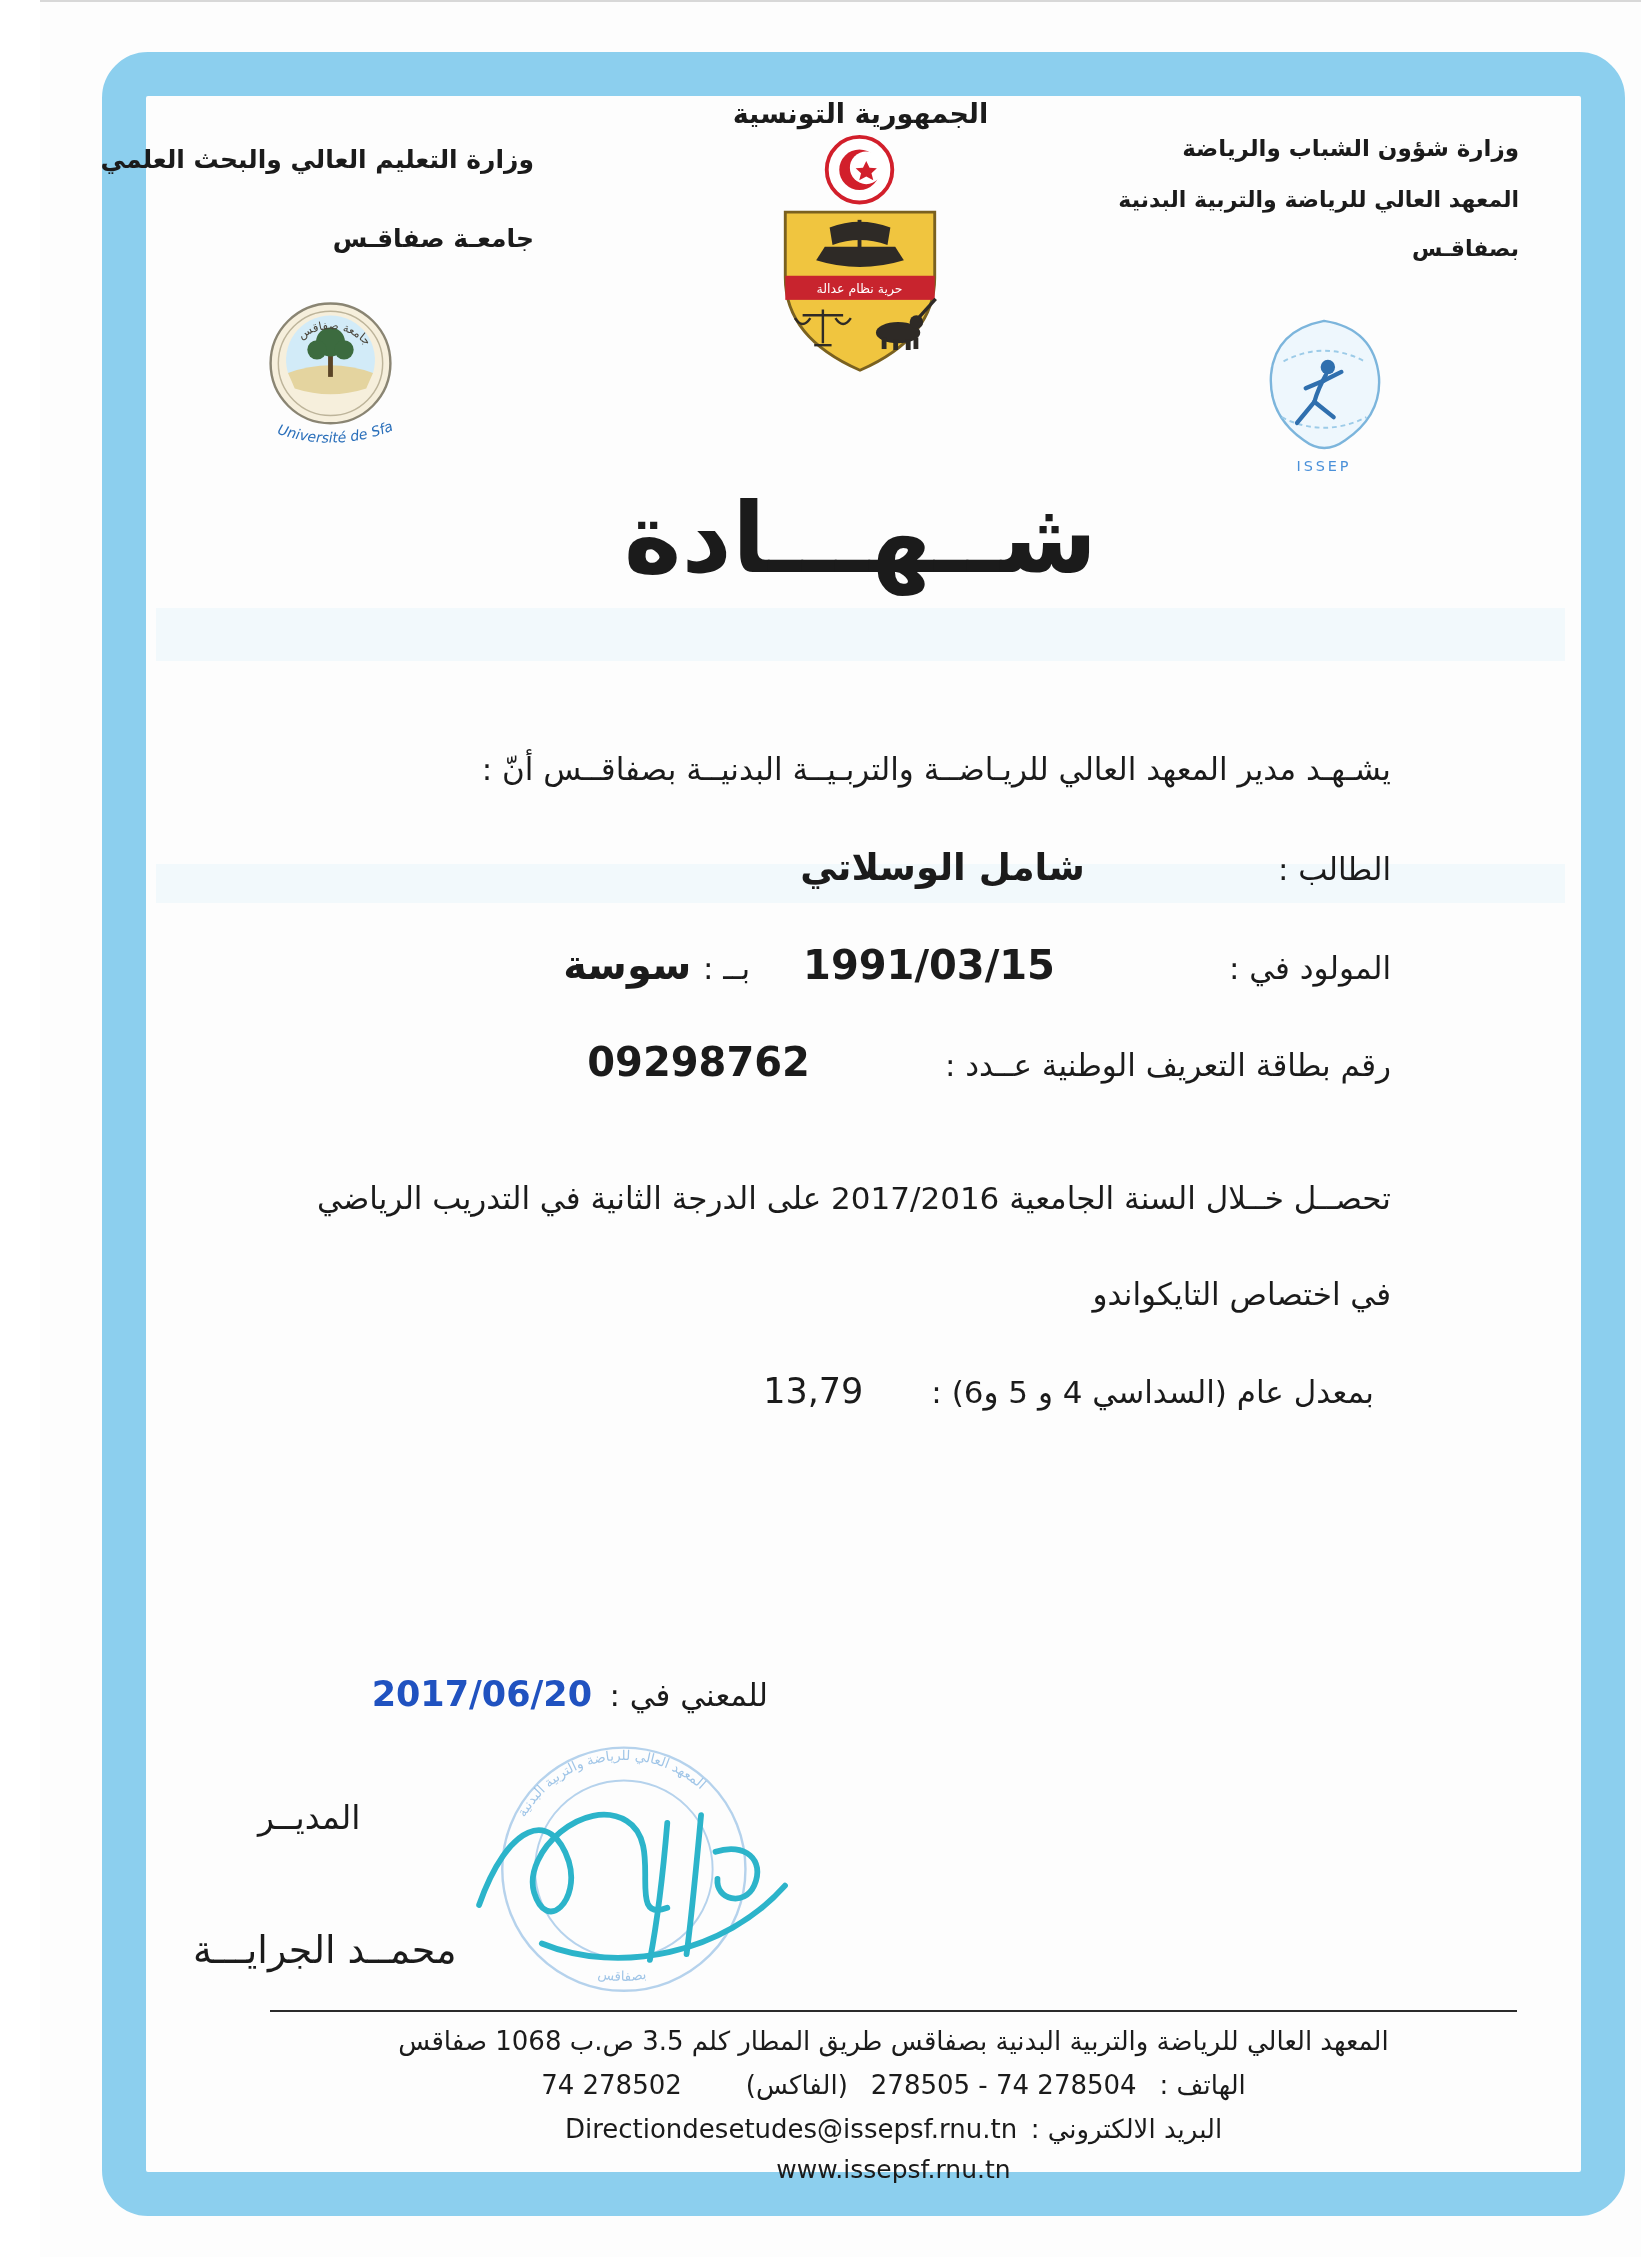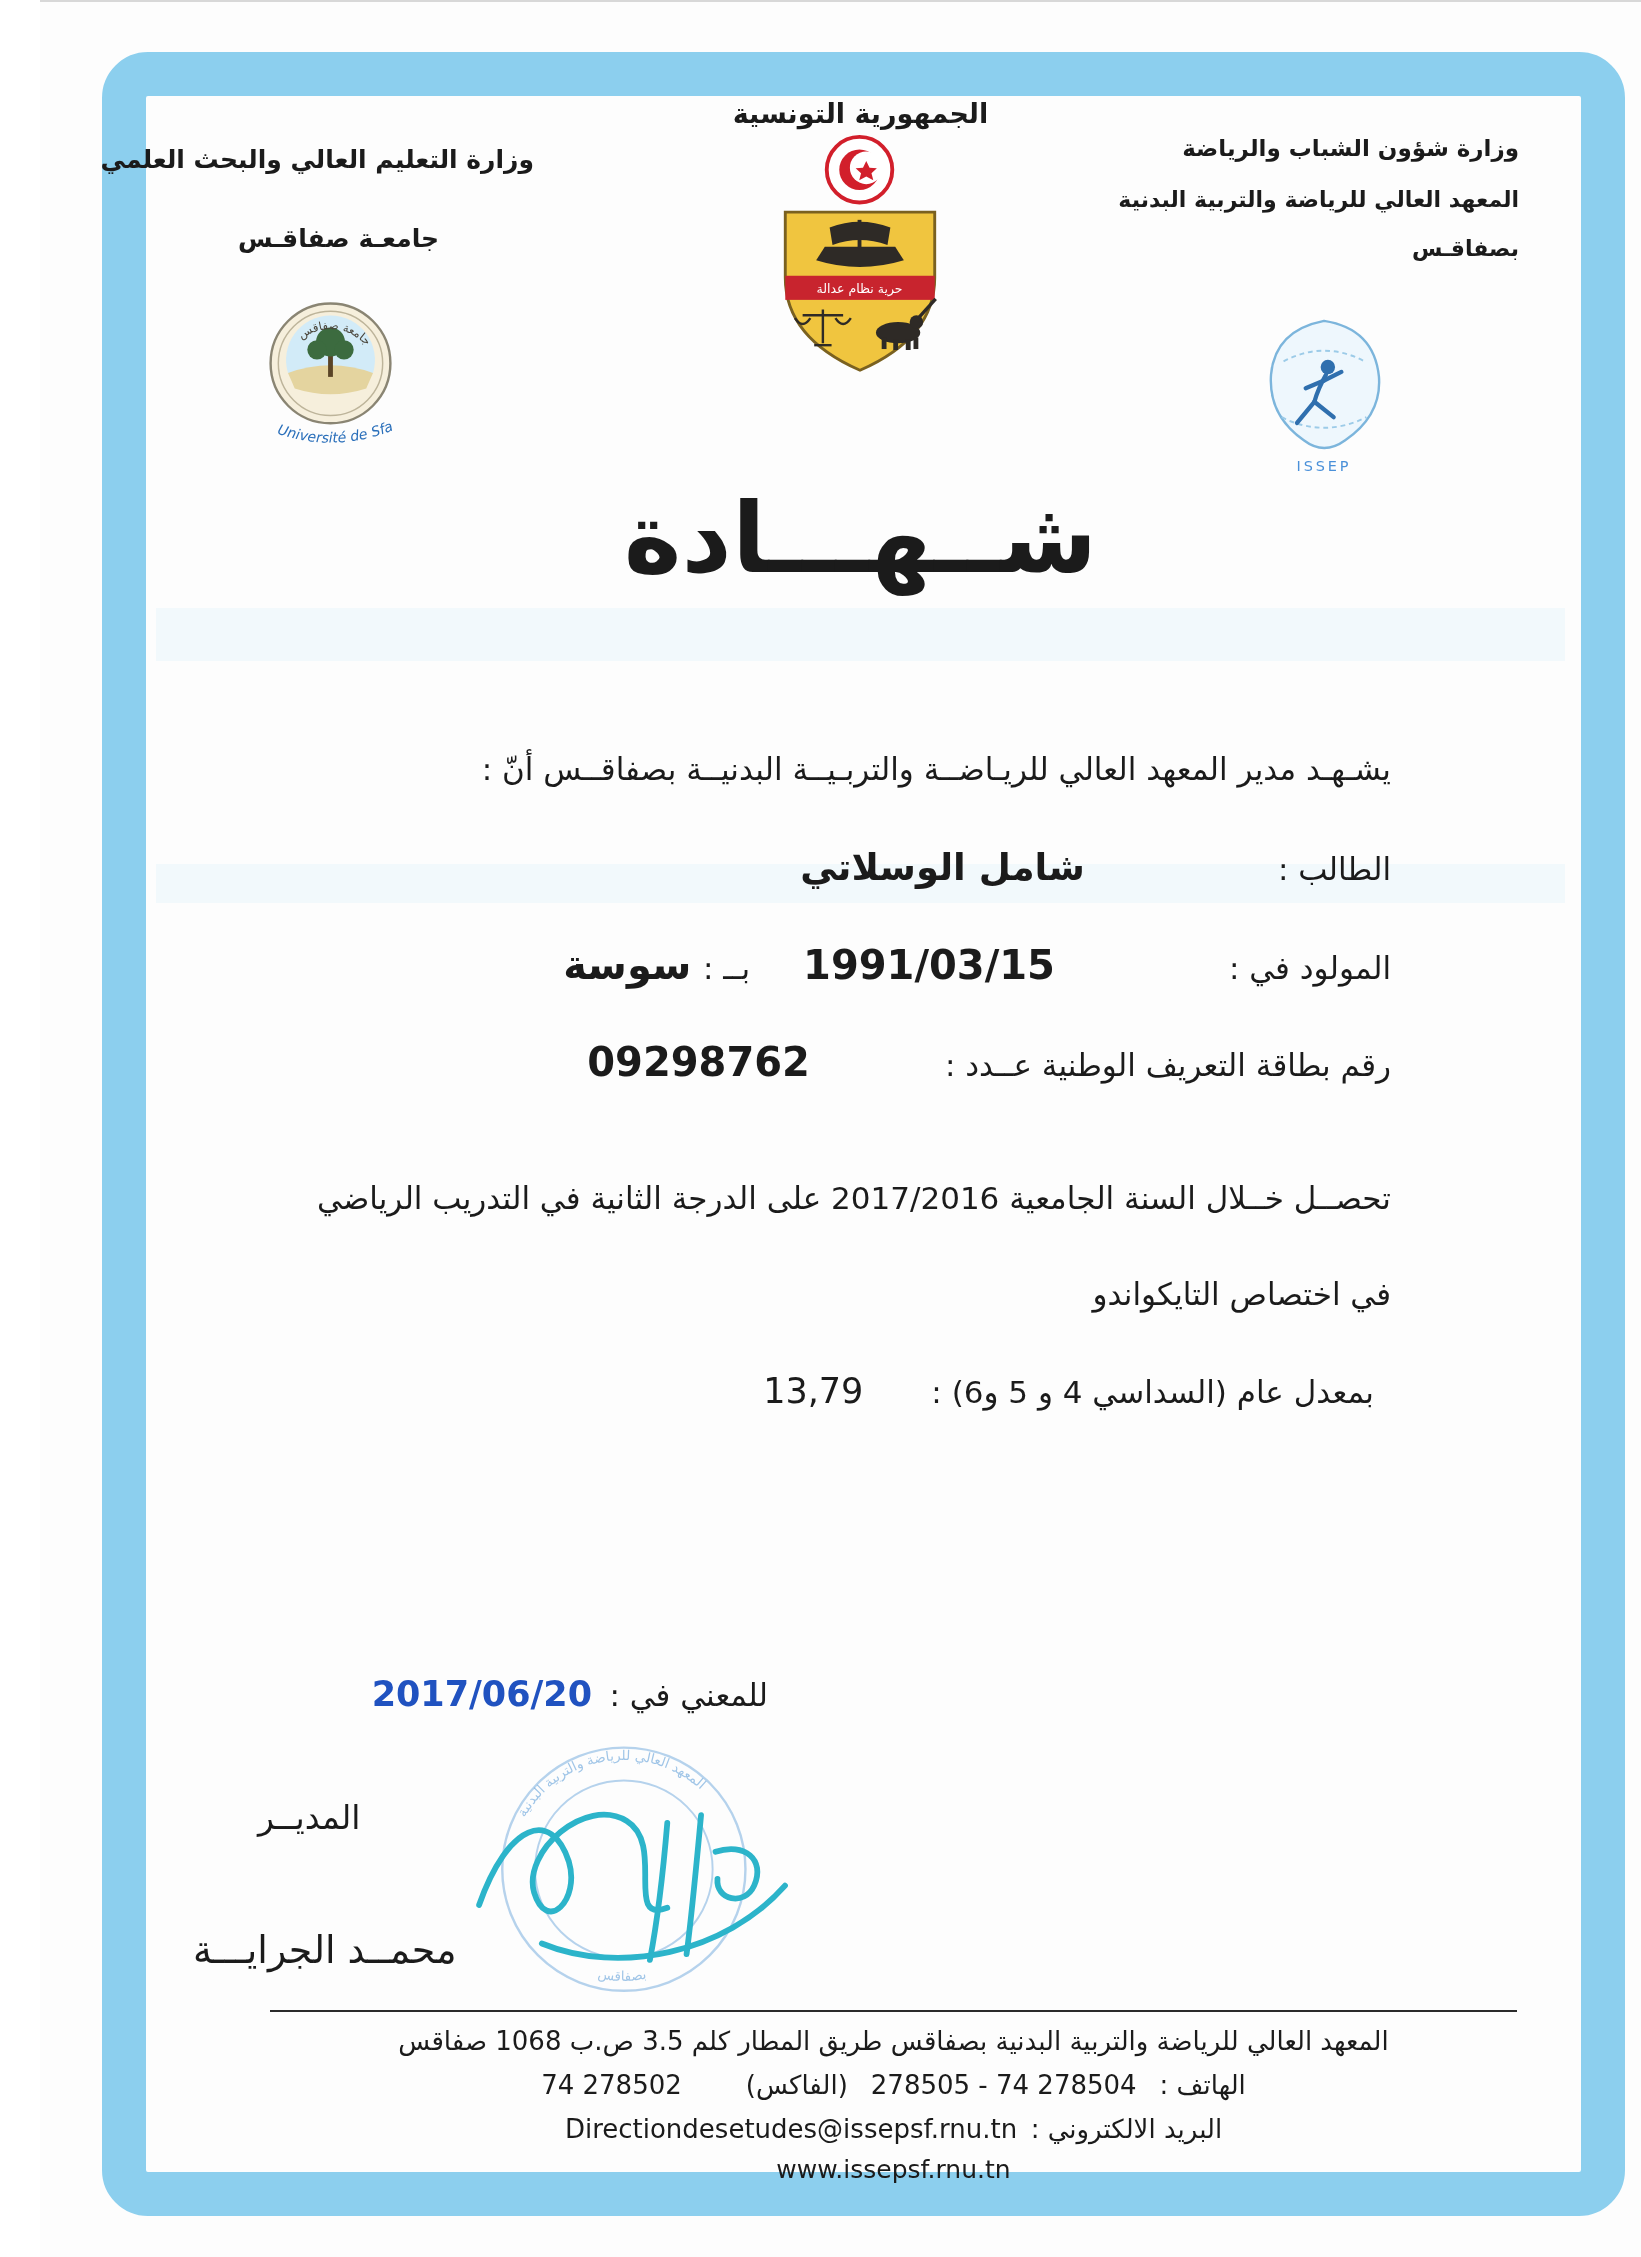--- a/index.html
+++ b/index.html
@@ -14,21 +14,21 @@
     border:44px solid #8ccfee; border-radius:46px;
   }
   .streak { position:absolute; left:116px; right:116px; background:rgba(150,215,245,.10); pointer-events:none; }
   .s1 { top:608px; height:53px; }
   .s2 { top:864px; height:39px; }
   .abs { position:absolute; white-space:nowrap; }
   .rtl { direction:rtl; }
   .ctr { text-align:center; }
   .republic { top:98px; left:0; right:0; font-size:27px; font-weight:700; }
   .hl-ministry { left:85px; top:145px; width:409px; font-size:25px; font-weight:700; }
-  .hl-univ { left:94px; top:224px; width:409px; font-size:25px; font-weight:700; }
+  .hl-univ { left:85px; top:224px; width:409px; font-size:25px; font-weight:700;text-align:right; }
   .univ-seal { left:218px; top:288px; width:145px; height:172px; }
   .coat { left:726px; top:133px; width:188px; height:246px; }
   .hr-ministry { right:162px; top:135px; width:434px; font-size:23px; font-weight:700; }
   .hr-inst { right:162px; top:187px; width:434px; font-size:22px; font-weight:700; text-align:right; }
   .hr-city { right:162px; top:236px; width:434px; font-size:22px; font-weight:700; text-align:right; }
   .issep { left:1205px; top:311px; width:159px; height:169px; }
   .cert-title { top:481px; left:0; right:0; font-size:98px; font-weight:700; letter-spacing:1.9px; }
   .bodyline { right:290px; font-size:31px; }
   .row { display:flex; align-items:baseline; }
   .intro { top:751px; }

